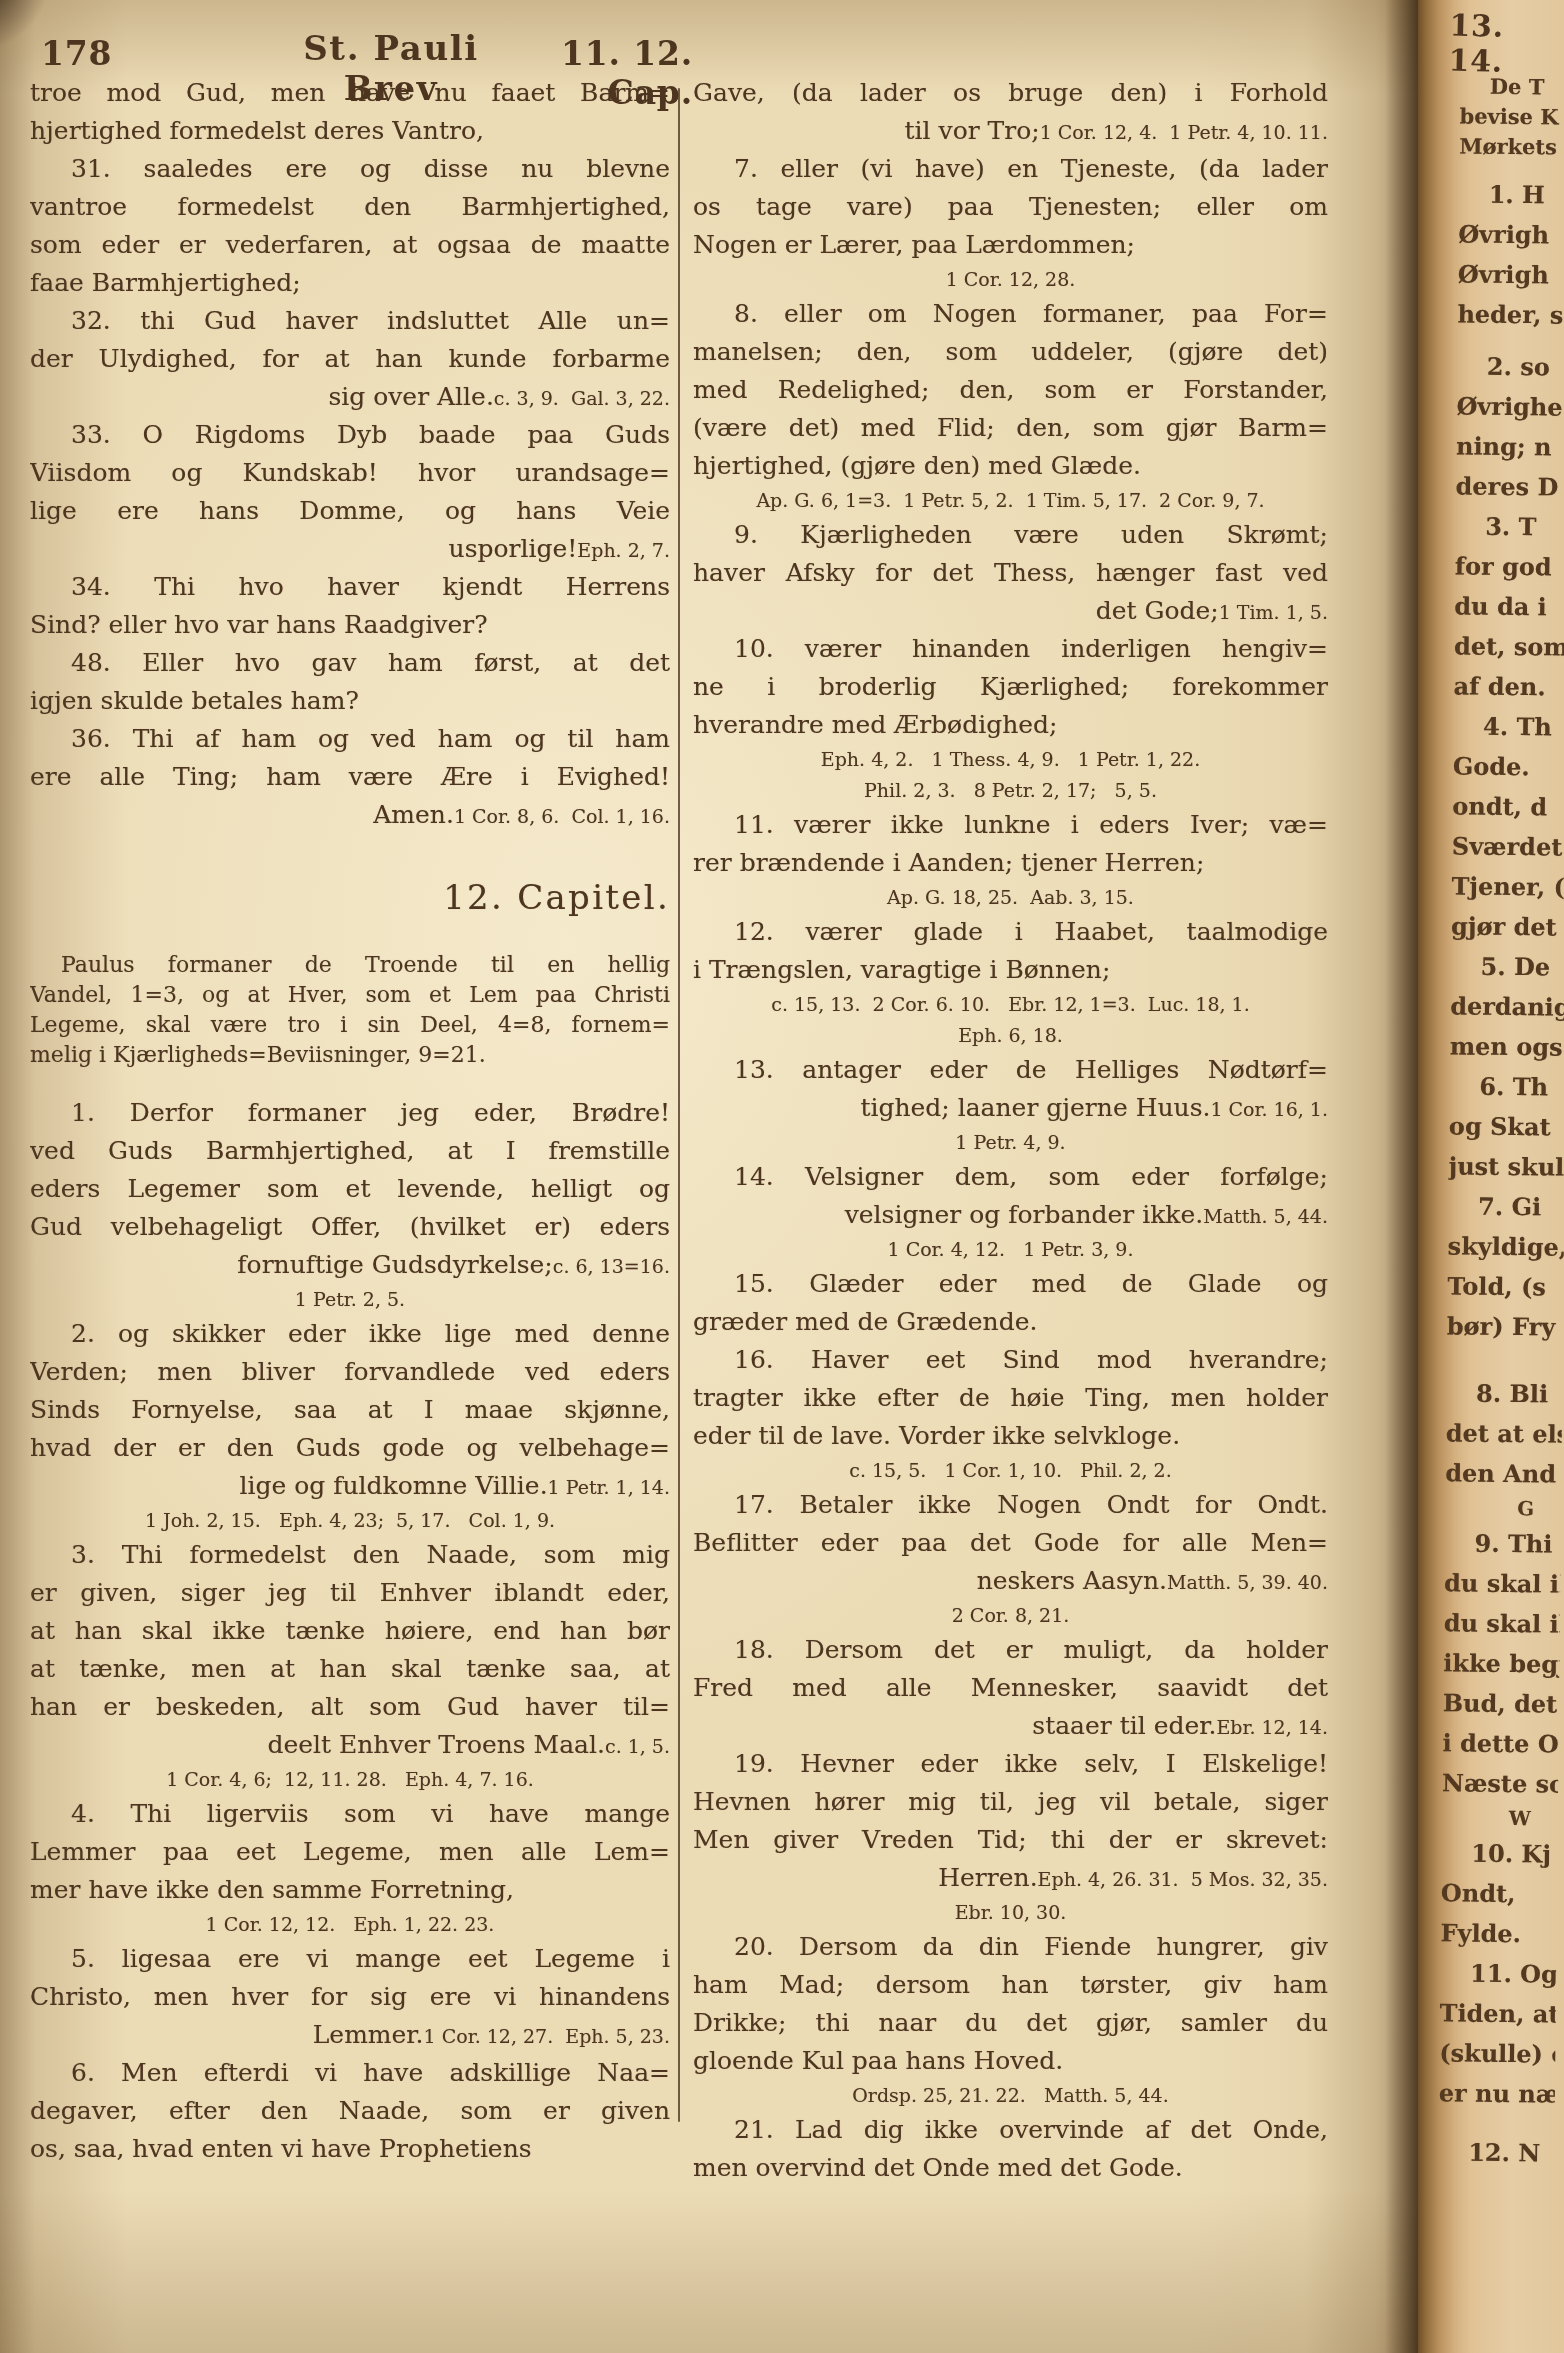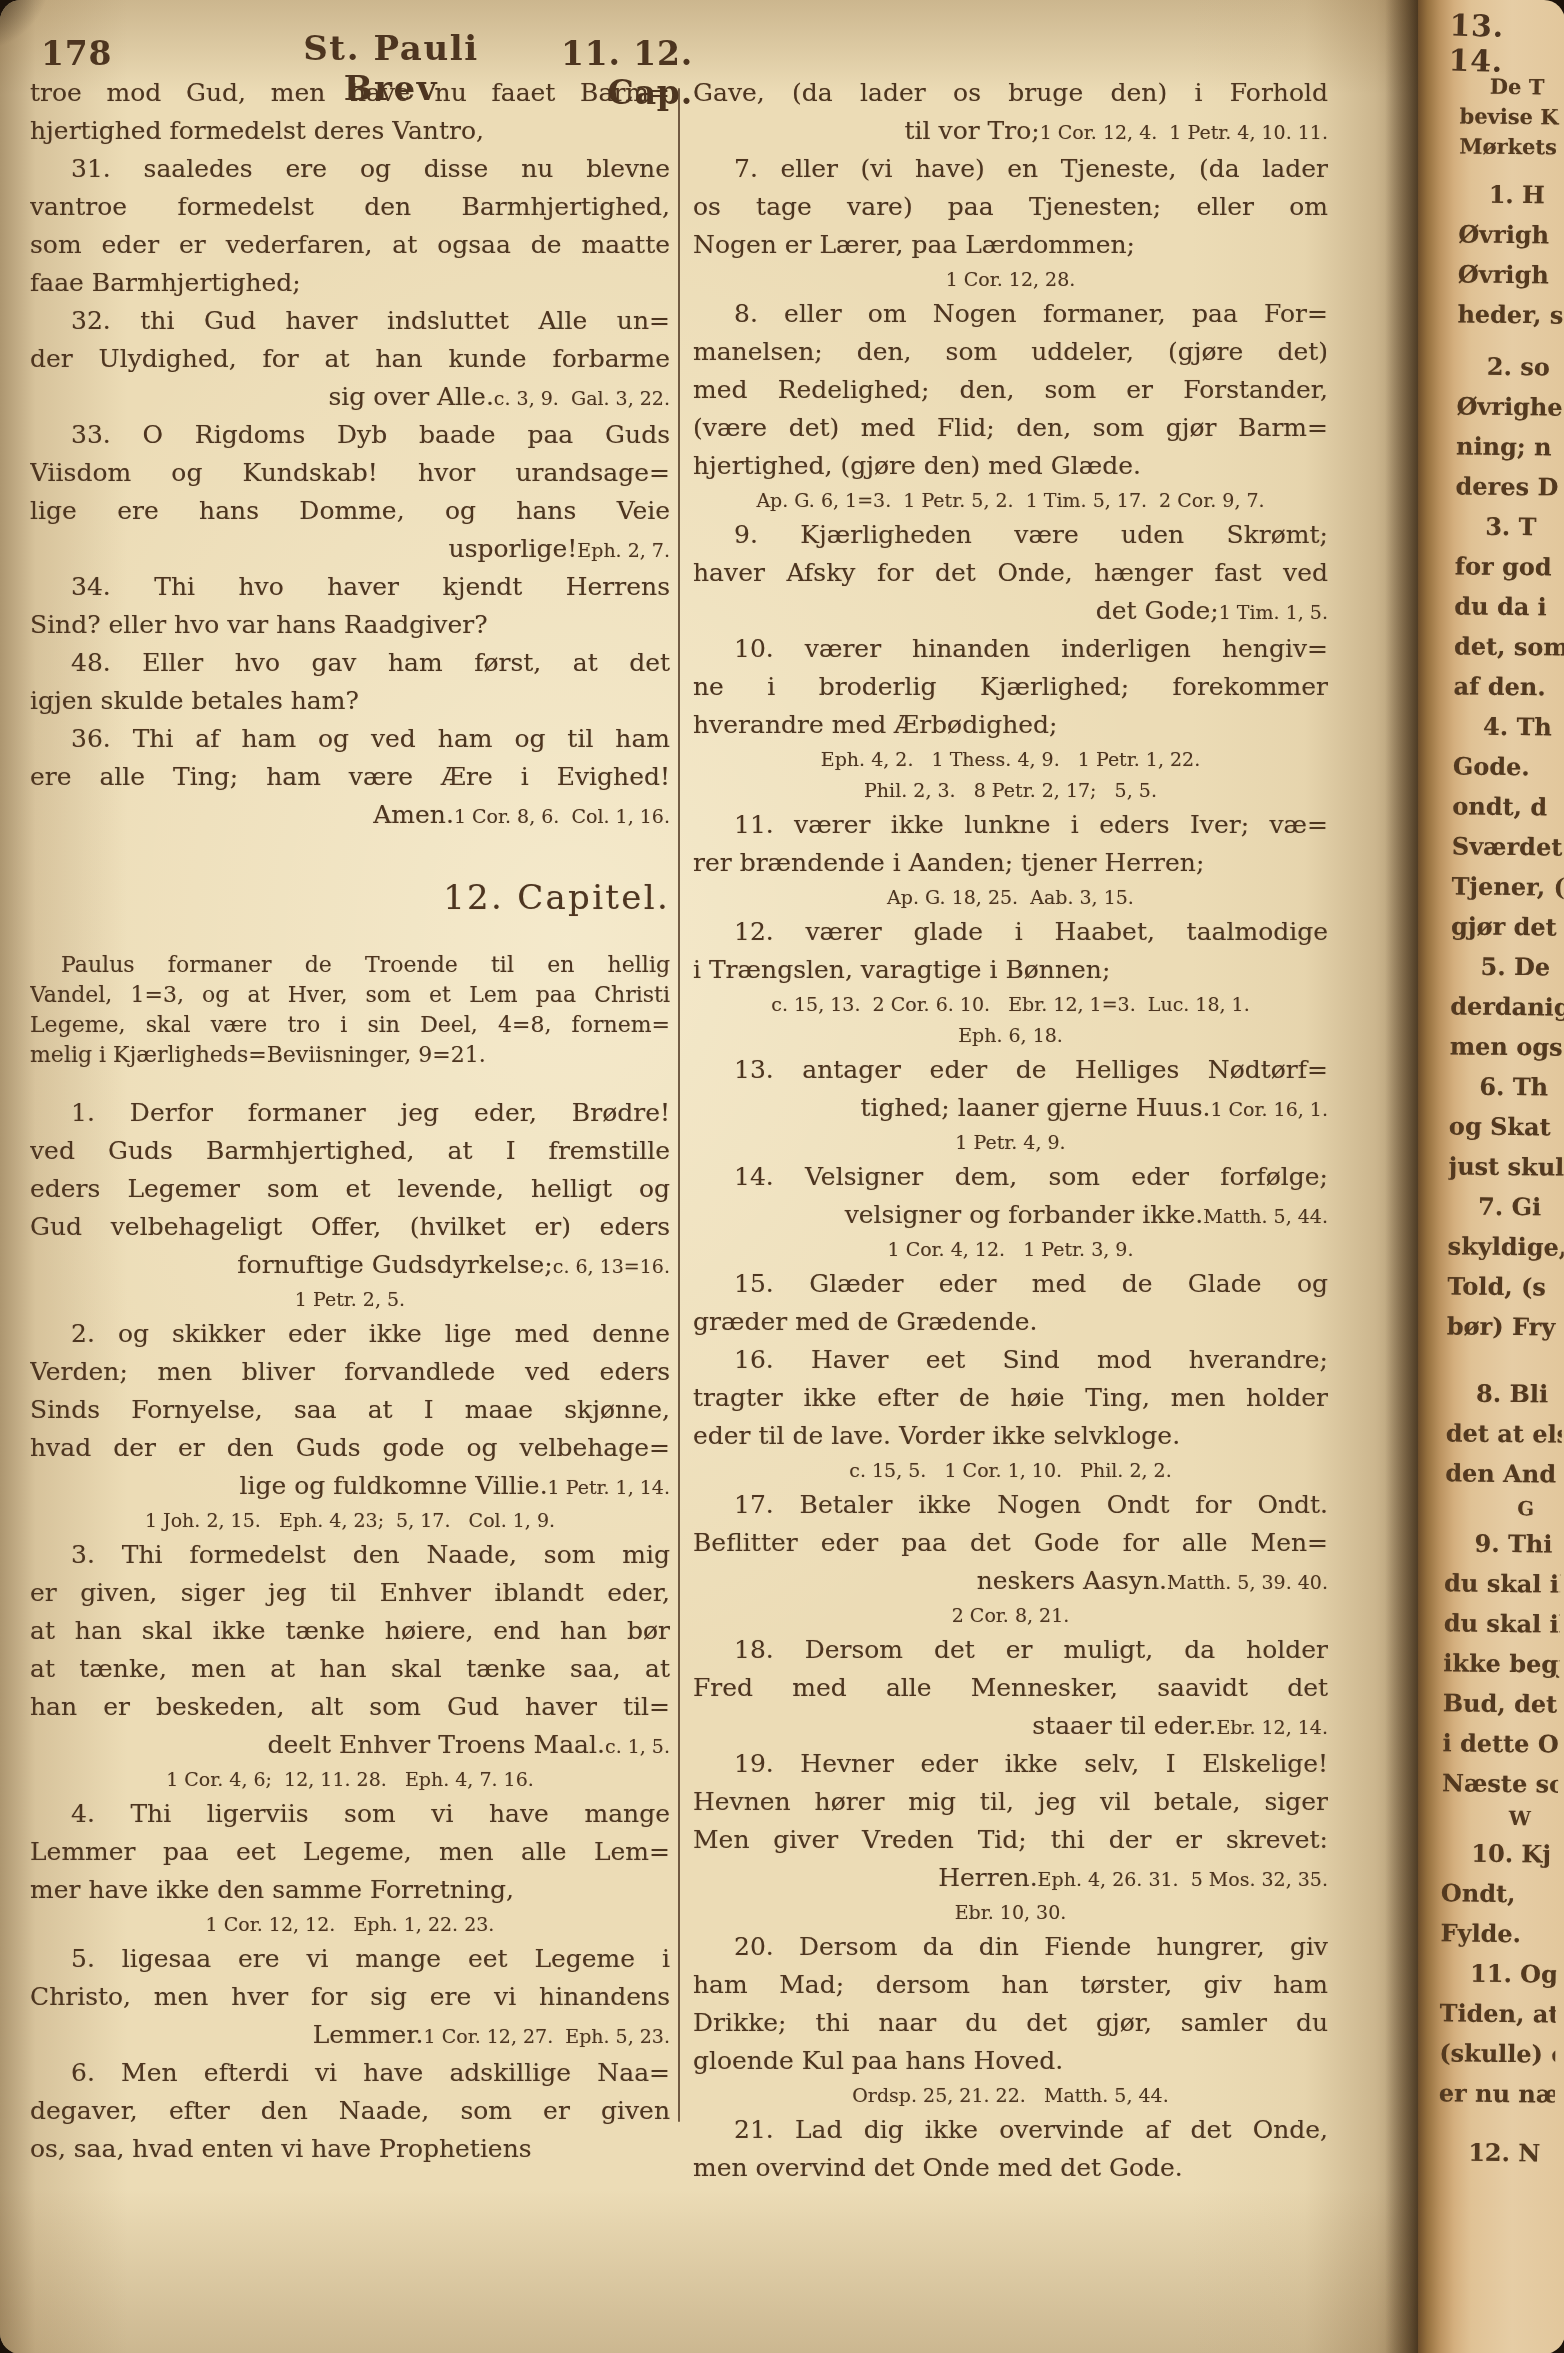--- a/index.html
+++ b/index.html
@@ -1,18 +1,18 @@
 <!DOCTYPE html>
 <html style="font-size:12.5px"><head>
 <meta charset="utf-8">
 <style>
   html,body{margin:0;padding:0;background:#1c120a;}
   #stage{position:relative;width:1565px;height:2354px;overflow:hidden;
     font-family:"DejaVu Serif","Liberation Serif",serif;
-    --ink:#4d3520;color:var(--ink);border-radius:21px;}
+    --ink:#4d3520;color:var(--ink);}
 
   
   #page-main{position:absolute;left:0;top:0;width:1418px;height:2354px;
     background-color:#ecdcb6;
     background-image:
       radial-gradient(circle at -23.5px -23.5px, rgba(22,13,5,0.95) 0px, rgba(22,13,5,0.55) 20.3px, rgba(22,13,5,0) 74px),
       linear-gradient(to right, rgba(110,80,42,0.50) 0%, rgba(140,105,60,0.22) 2.5%, rgba(0,0,0,0) 9%),
       linear-gradient(to left, rgba(96,66,30,0.55) 0%, rgba(130,95,50,0.30) 3%, rgba(190,160,110,0.12) 8%, rgba(0,0,0,0) 16%),
       linear-gradient(to bottom, rgba(130,95,50,0.30) 0%, rgba(0,0,0,0) 4%),
       linear-gradient(to top, rgba(120,88,46,0.28) 0%, rgba(0,0,0,0) 7%),
@@ -170,21 +170,21 @@
       <div class="line b">os tage vare) paa Tjenesten; eller om</div>
       <div class="line b n">Nogen er Lærer, paa Lærdommen;</div>
       <div class="line r">1 Cor. 12, 28.</div>
       <div class="line b ind">8. eller om Nogen formaner, paa For=</div>
       <div class="line b">manelsen; den, som uddeler, (gjøre det)</div>
       <div class="line b">med Redelighed; den, som er Forstander,</div>
       <div class="line b">(være det) med Flid; den, som gjør Barm=</div>
       <div class="line b n">hjertighed, (gjøre den) med Glæde.</div>
       <div class="line r">Ap. G. 6, 1=3.  1 Petr. 5, 2.  1 Tim. 5, 17.  2 Cor. 9, 7.</div>
       <div class="line b ind">9. Kjærligheden være uden Skrømt;</div>
-      <div class="line b">haver Afsky for det Onde, hænger fast ved</div>
+      <div class="line b">haver Afsky for det Thess, hænger fast ved</div>
       <div class="line sp">
         <span class="main">det Gode;</span>
         <span class="refr">1 Tim. 1, 5.</span>
       </div>
       <div class="line b ind">10. værer hinanden inderligen hengiv=</div>
       <div class="line b">ne i broderlig Kjærlighed; forekommer</div>
       <div class="line b n">hverandre med Ærbødighed;</div>
       <div class="line r">Eph. 4, 2.   1 Thess. 4, 9.   1 Petr. 1, 22.</div>
       <div class="line r">Phil. 2, 3.   8 Petr. 2, 17;   5, 5.</div>
       <div class="line b ind">11. værer ikke lunkne i eders Iver; væ=</div>

